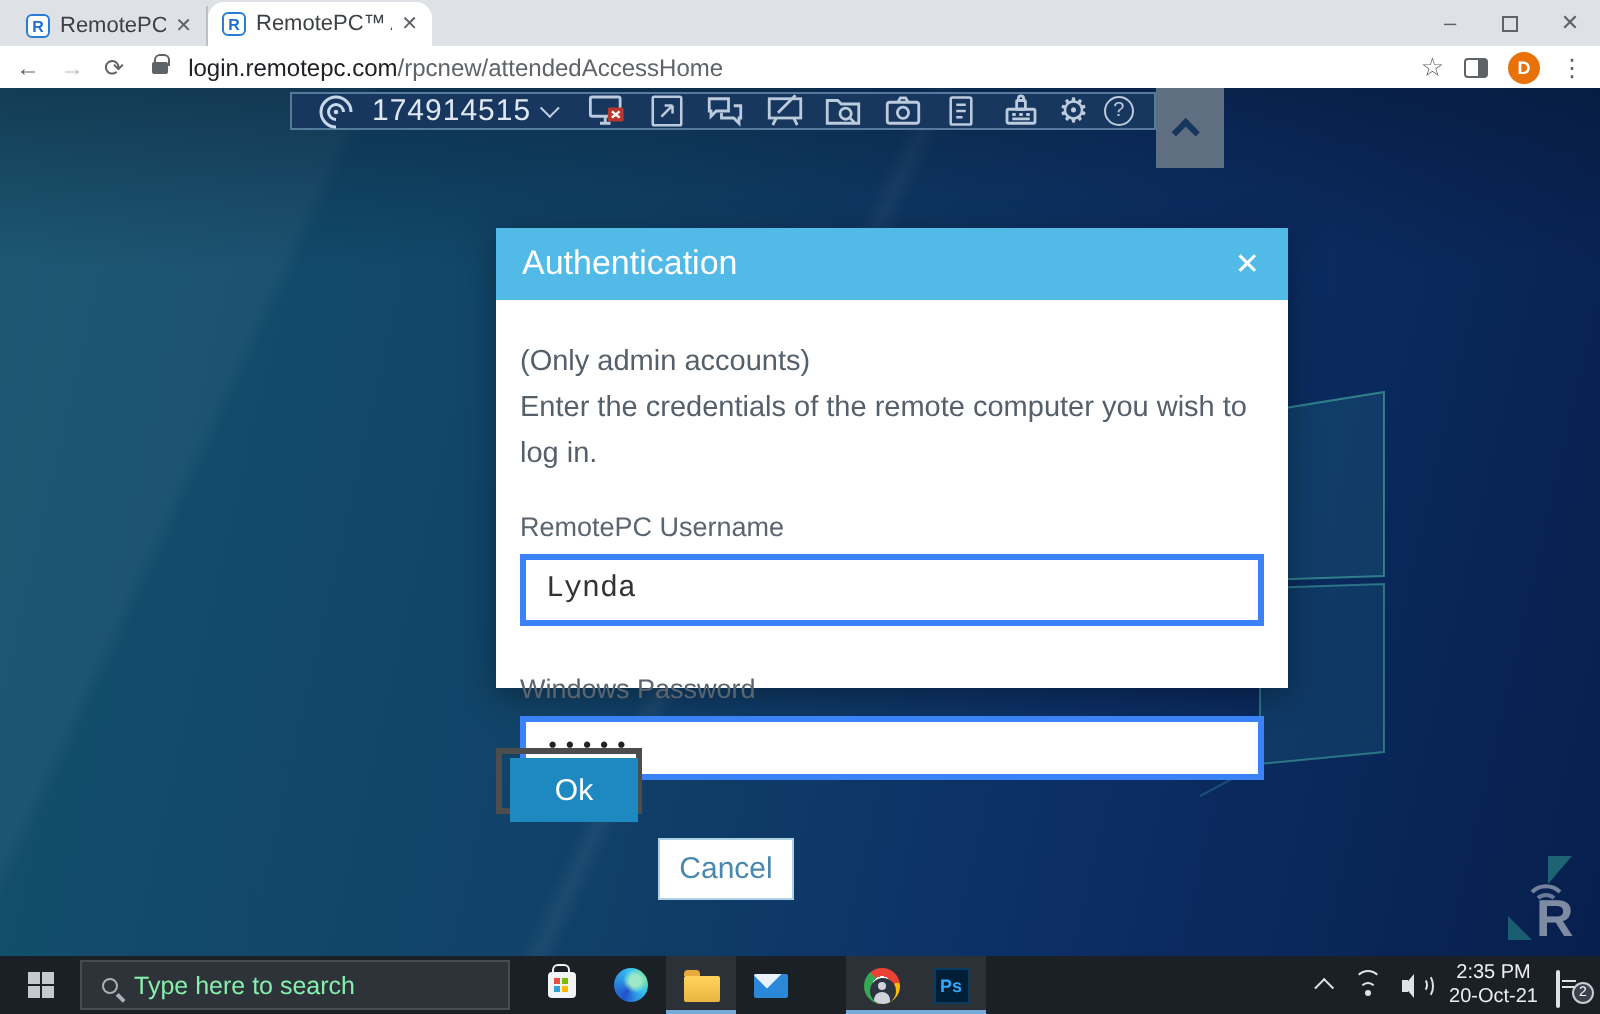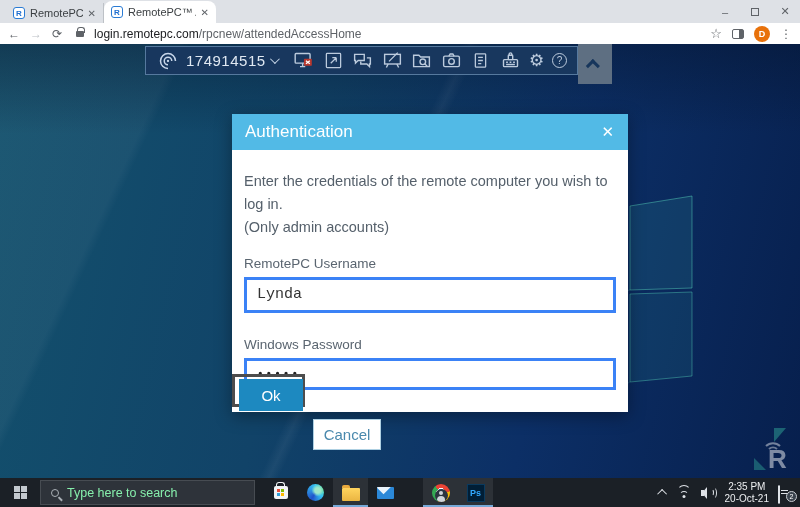--- a/index.html
+++ b/index.html
@@ -36,35 +36,35 @@
   .desktop { position:relative; height:434px; overflow:hidden;
     background:linear-gradient(103deg,#13516d 0%,#114368 38%,#0c2f66 68%,#071f4d 100%); }
   .desktop:before { content:""; position:absolute; inset:0;
     background:linear-gradient(180deg, rgba(4,16,38,.40), rgba(4,16,38,0) 90px),
                linear-gradient(115deg, rgba(255,255,255,.045) 18%, rgba(255,255,255,0) 19%, rgba(255,255,255,0) 46%, rgba(255,255,255,.05) 47%, rgba(255,255,255,0) 48%);
     pointer-events:none; }
 
   .winlogo { position:absolute; left:600px; top:140px; pointer-events:none; }
 
   
-  .rtoolbar { position:absolute; left:145px; top:2px; width:433px; height:29px;
+  .rtoolbar { position:absolute; left:145px; top:2px; width:433px; height:19px;
     background:#18375e; border:1px solid #56799e; display:flex; align-items:center; padding:0 10px 0 12px; gap:8px; }
   .rlogo { width:20px; height:20px; flex:0 0 auto; }
   .sessionid { color:#dfe8f2; font-size:15px; letter-spacing:.5px; display:flex; align-items:center; gap:4px; margin-right:8px; }
   .chev-down { width:7px; height:7px; border-right:1.5px solid #c3d2e4; border-bottom:1.5px solid #c3d2e4; transform:rotate(45deg) translateY(-2px); }
   .ricons { display:flex; flex:1; justify-content:space-between; align-items:center; }
   .ricon { width:22px; height:22px; display:flex; align-items:center; justify-content:center; color:#bccbdd; }
   .ricon svg { display:block; }
   .gear-glyph { font-size:17px; line-height:1; color:#bccbdd; }
   .help-circle { width:15px; height:15px; border:1.5px solid #bccbdd; border-radius:50%; display:flex; align-items:center; justify-content:center; font-size:10px; color:#bccbdd; }
   .collapse-tile { position:absolute; left:578px; top:0; width:34px; height:40px; background:#5e6f82; display:flex; align-items:center; justify-content:center; }
   .chev-up { width:10px; height:10px; border-left:3px solid #17365c; border-top:3px solid #17365c; transform:rotate(45deg) translateY(3px); }
 
   
-  .dialog { position:absolute; left:232px; top:70px; width:396px; height:298px; background:#fff;
+  .dialog { position:absolute; left:248px; top:70px; width:396px; height:230px; background:#fff;
     box-shadow:0 4px 16px rgba(0,0,0,.35); }
   .dlg-header { height:36px; display:flex; align-items:center; justify-content:space-between; padding:0 14px 0 13px; color:#fff; }
   .dlg-title { font-size:17px; }
   .dlg-close { font-size:15px; color:#fff; }
   .dlg-body { padding:20px 12px 0 12px; }
   .dlg-text { font-size:14.5px; color:#55606b; line-height:1.6; }
   .fld-label { font-size:13.5px; color:#5a6570; margin-top:16px; margin-bottom:6px; }
   .fld-input { width:372px; height:36px; border:3px solid #3b82f6; padding:0 10px; font-size:15px; color:#333; font-family:Liberation Mono, monospace; outline:none; }
   .fld-input.pwd { height:32px; font-size:11px; font-weight:bold; letter-spacing:2px; color:#222; }
   .btn-row { position:absolute; left:0; top:259px; width:100%; height:40px; }
@@ -245,22 +245,22 @@
       <i class="chev-up"></i>
     </div>
 
     <div class="dialog">
       <div class="dlg-header" style="background:#52bae6">
         <span class="dlg-title">Authentication</span>
         <span class="dlg-close">✕</span>
       </div>
       <div class="dlg-body">
         <div class="dlg-text">
+          <div>(Only admin accounts)</div>
           <div>Enter the credentials of the remote computer you wish to log in.</div>
-          <div>(Only admin accounts)</div>
         </div>
         <div class="fld-label">RemotePC Username</div>
         <input class="fld-input" type="text" value="Lynda" style="">
         <div class="fld-label" style="margin-top:24px">Windows Password</div>
         <input class="fld-input pwd" type="text" value="•••••" style="">
       </div>
       <div class="btn-row">
         <div class="hl-frame"></div>
         <button class="btn-ok">Ok</button>
         <button class="btn-cancel">Cancel</button>

